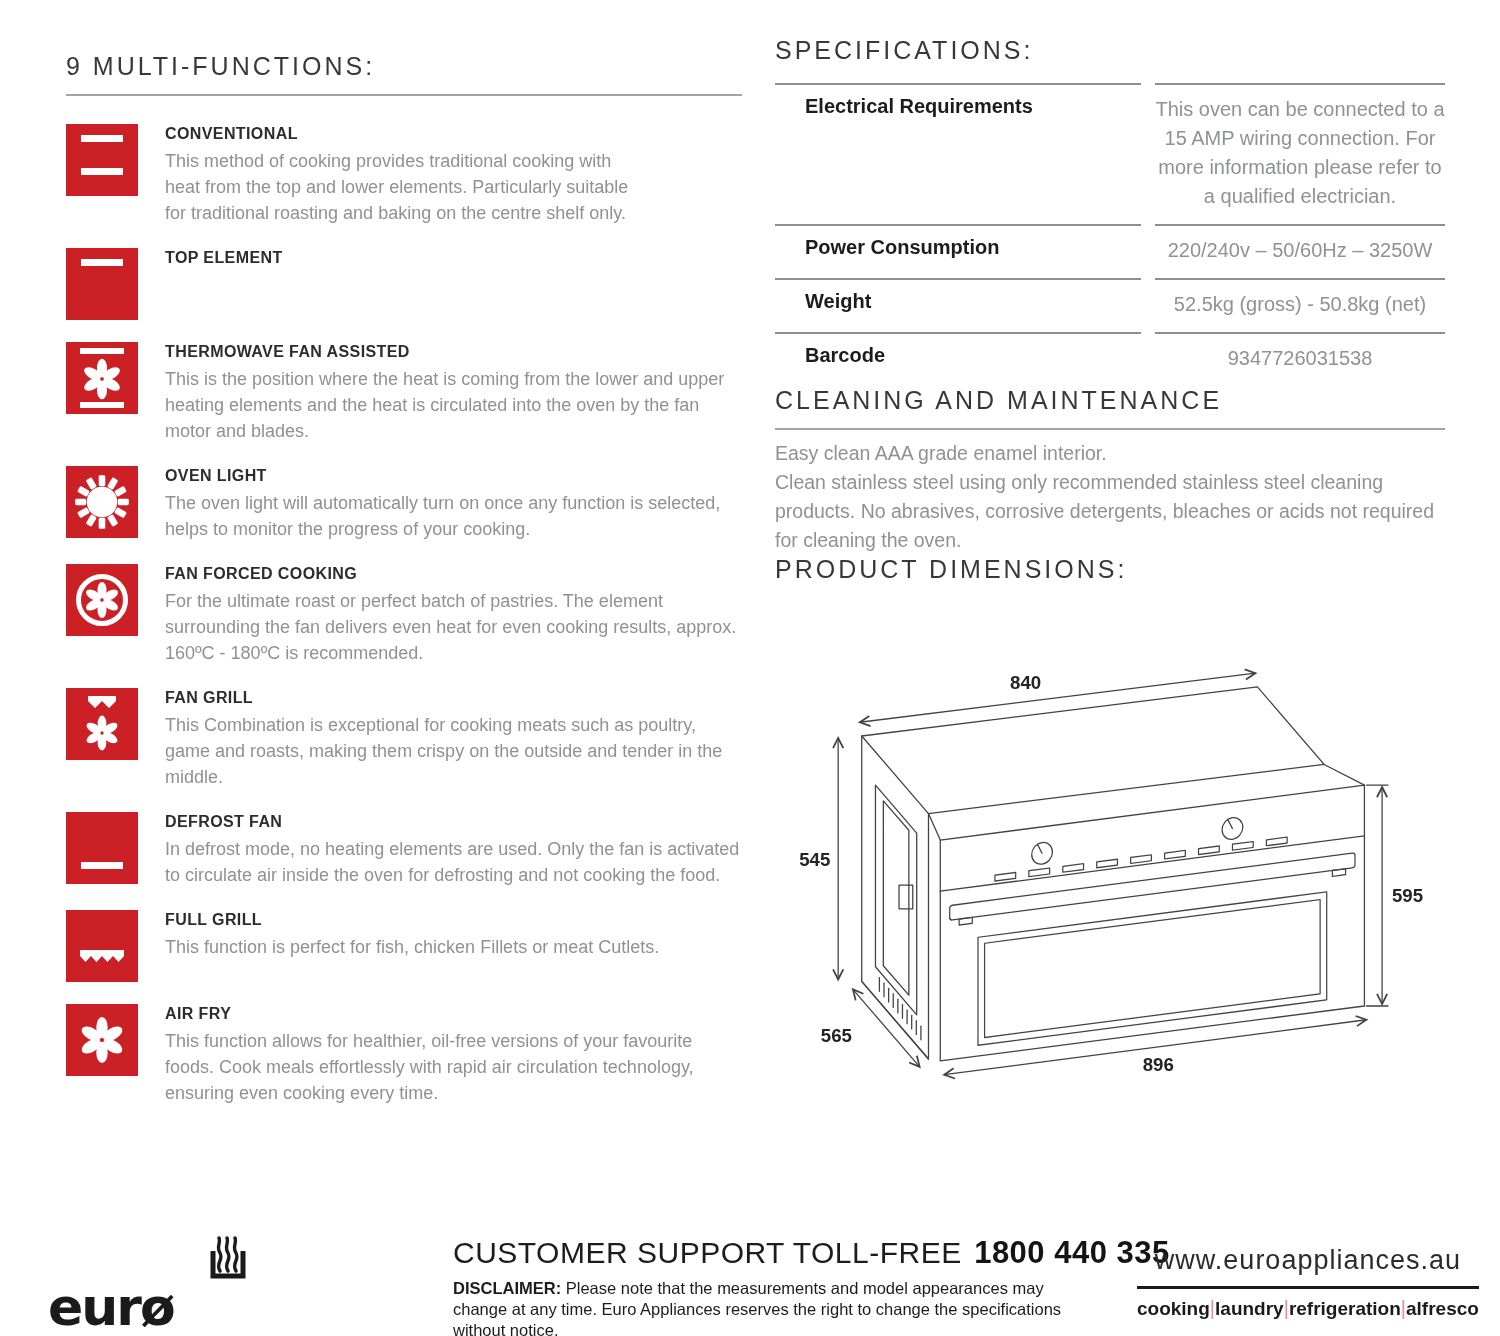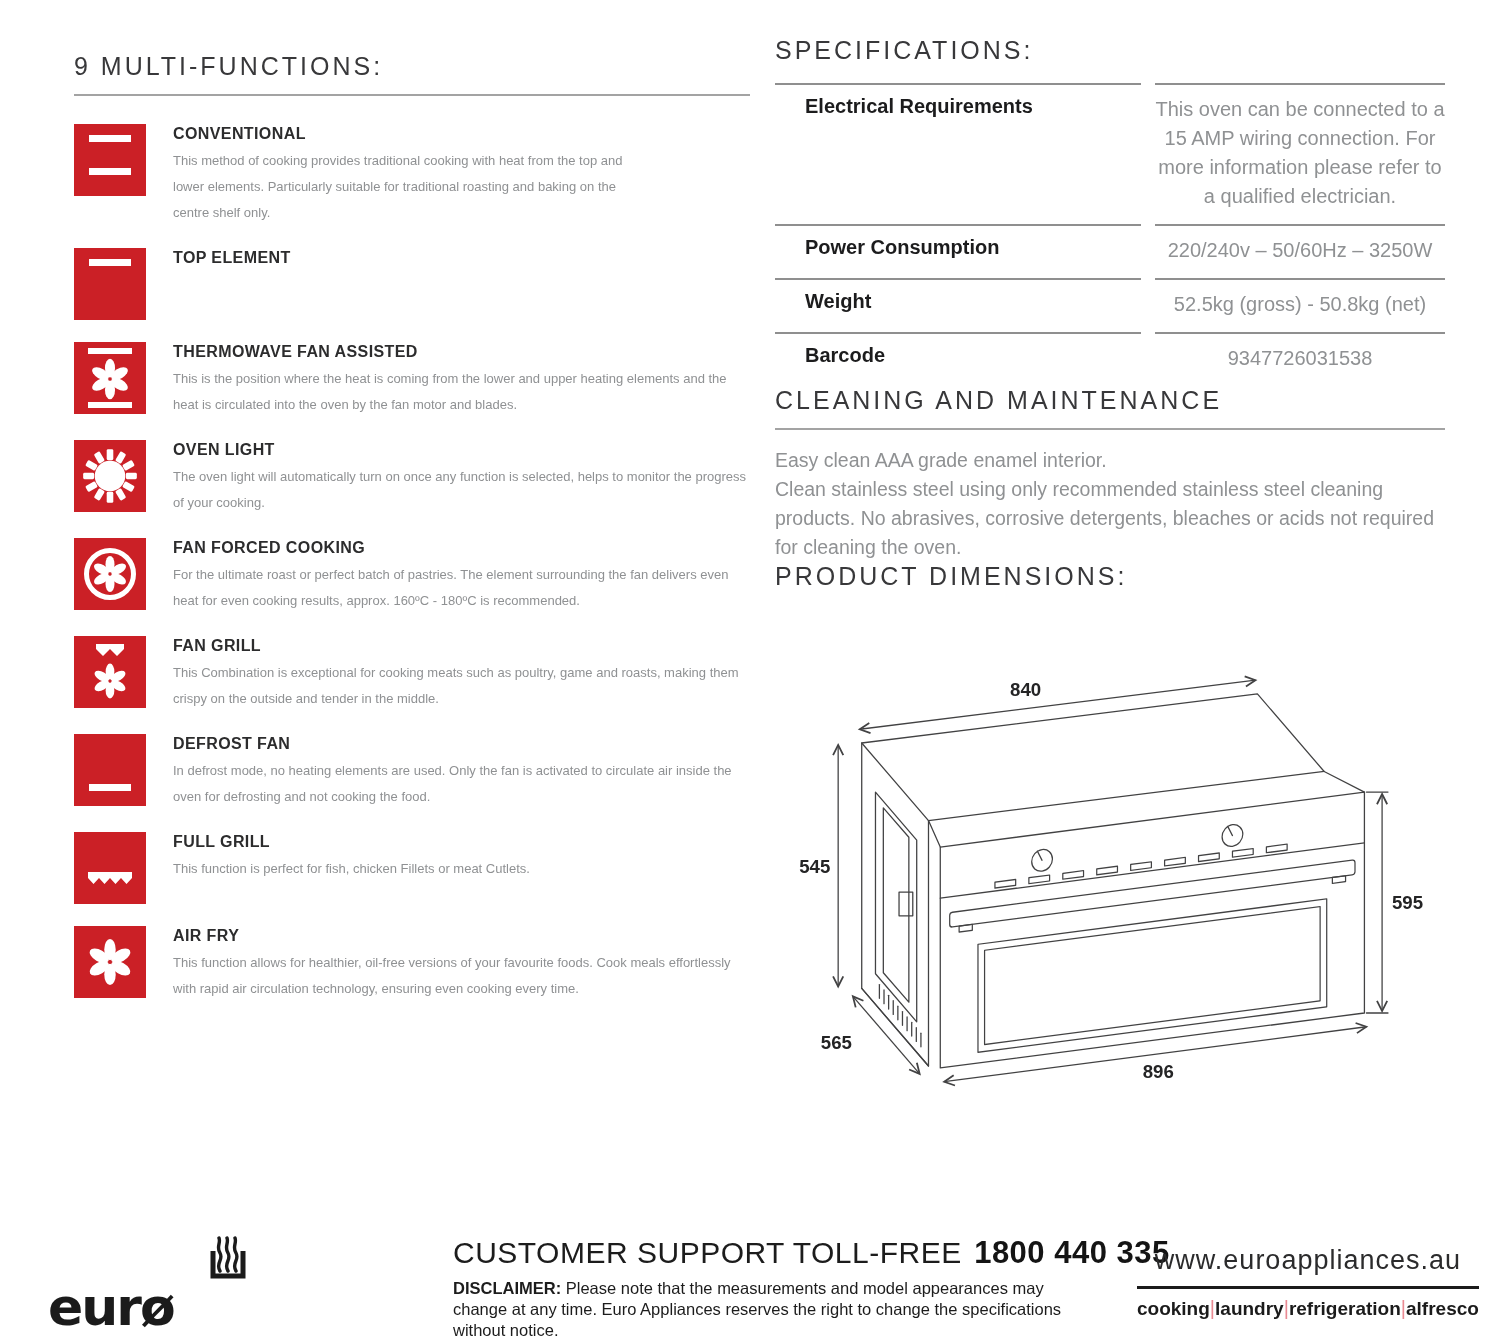--- a/index.html
+++ b/index.html
@@ -2,42 +2,42 @@
 <html style="--accent_red: #cb2026; --text_gray: #8f9193; --heading_dark: #38383a; --rule_gray: #a3a3a3; --pink_sep: #ea8a93; --footer_black: #1b1b1b;"><head>
 <meta charset="utf-8">
 <style>
   html,body{margin:0;padding:0;background:#fff;}
   .page{position:relative;width:1500px;height:1336px;background:#fff;overflow:hidden;
         font-family:"Liberation Sans",sans-serif;color:#333;}
   h2.sec{font-size:25px;font-weight:500;letter-spacing:3px;color:#38383a;margin:0;}
   .rule{height:2px;background:#a3a3a3;margin-top:13px;}
 
   
-  .left-col{position:absolute;left:74px;top:52px;width:676px;}
+  .left-col{position:absolute;left:66px;top:52px;width:676px;}
   .fn-list{margin-top:28px;}
   .fn-item{display:flex;gap:27px;margin-bottom:22px;}
   .fn-icon{width:72px;height:72px;flex:0 0 72px;}
   .fn-icon .bg{fill:var(--accent_red,#cb2026);}
   .fn-icon .el{fill:#ffffff;}
   .fn-icon .ring{fill:none;stroke:#fff;stroke-width:5;}
   .fn-icon .wave{fill:none;stroke:#fff;stroke-width:4;stroke-linecap:round;}
   .fn-text{flex:1;}
   .fn-name{font-size:16px;font-weight:700;letter-spacing:.4px;color:#2c2c2d;margin:1px 0 5px;}
-  .fn-desc{font-size:13px;line-height:26px;color:var(--text_gray,#8f9193);margin:0;max-width:580px;}
+  .fn-desc{font-size:18px;line-height:26px;color:var(--text_gray,#8f9193);margin:0;max-width:580px;}
 
   
   .right-col{position:absolute;left:775px;top:36px;width:670px;}
   .spec-table{margin-top:18px;}
   .spec-row{display:flex;}
   .spec-cell{border-top:2px solid #8f8f8f;padding:10px 0 13px;}
   .spec-label{width:336px;padding-left:30px;font-size:20px;font-weight:700;color:#1c1c1d;}
   .spec-gap{width:14px;}
   .spec-value{flex:1;font-size:20px;line-height:29px;color:var(--text_gray,#8f9193);text-align:center;}
   .clean-head{margin-top:38px;}
-  .clean-body{margin-top:16px;}
+  .clean-body{margin-top:9px;}
   .clean-body p{font-size:19.5px;line-height:29px;color:var(--text_gray,#8f9193);margin:0;}
   .dims-head{margin-top:54px;}
   .drawing{margin:10px 0 0 18px;display:block;}
   .tl{stroke:#424243;stroke-width:1.3;fill:none;stroke-linejoin:round;stroke-linecap:round;}
   .dimline{stroke:#424243;stroke-width:1.3;fill:none;}
   text.dim{font-family:"Liberation Sans",sans-serif;font-size:19px;font-weight:600;fill:#242425;}
 
   
   .footer{position:absolute;left:45px;top:1233px;width:1420px;display:flex;align-items:stretch;}
   .f-left{width:368px;}

